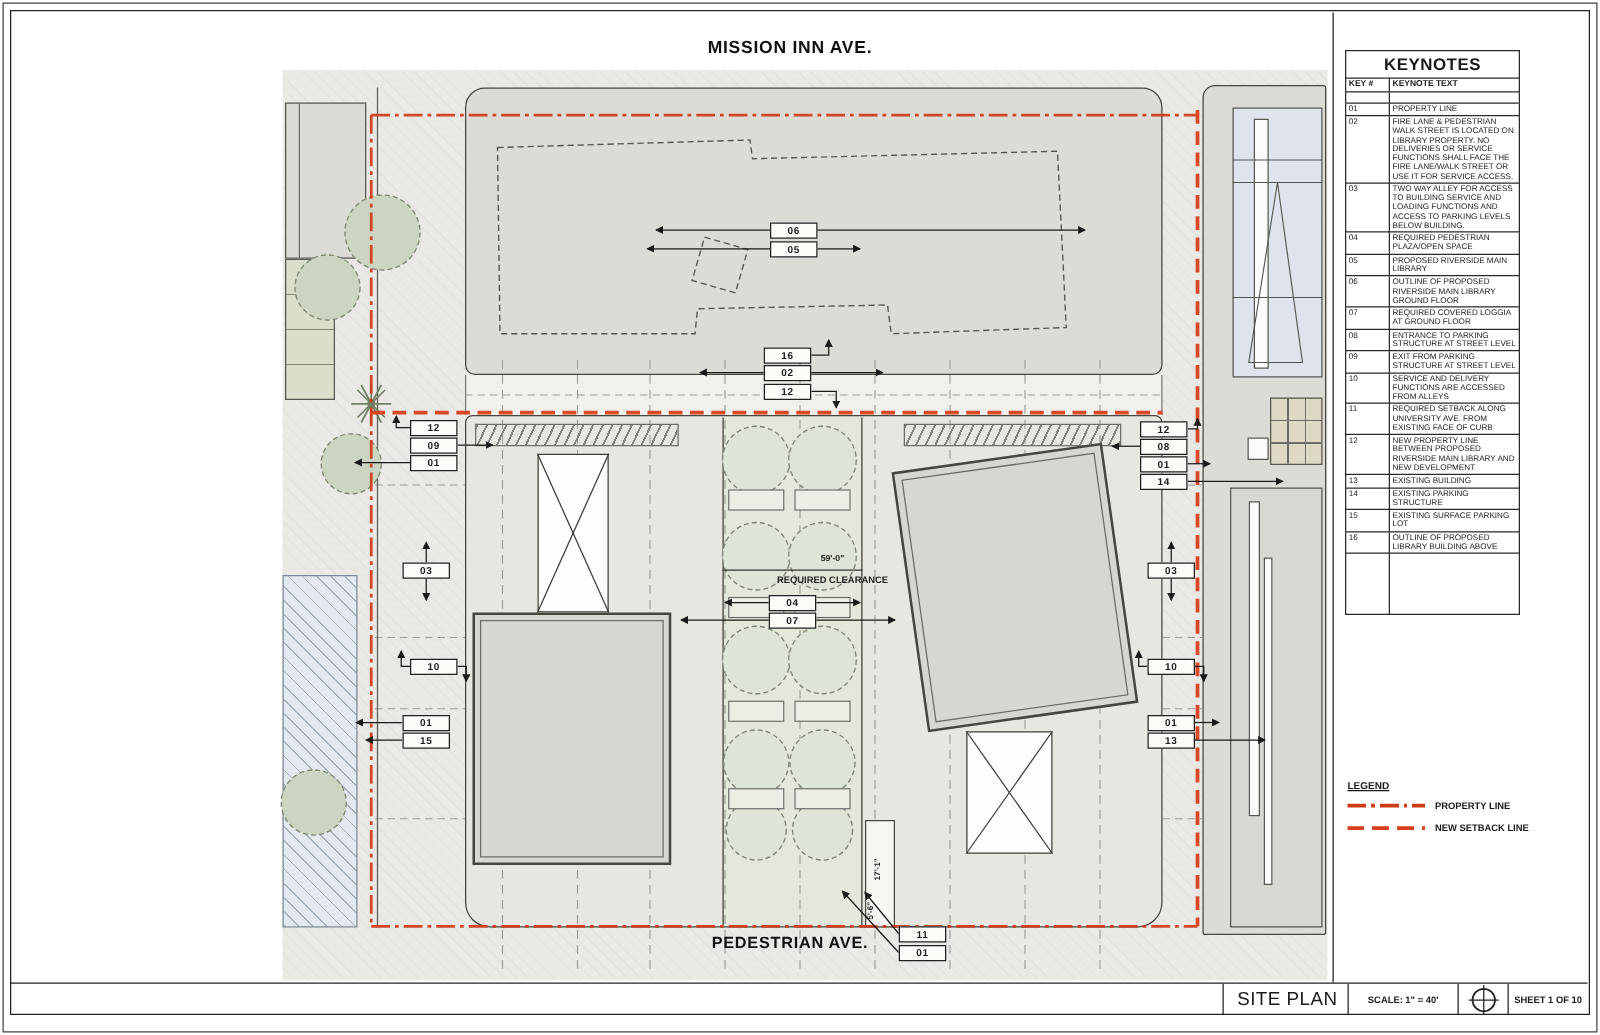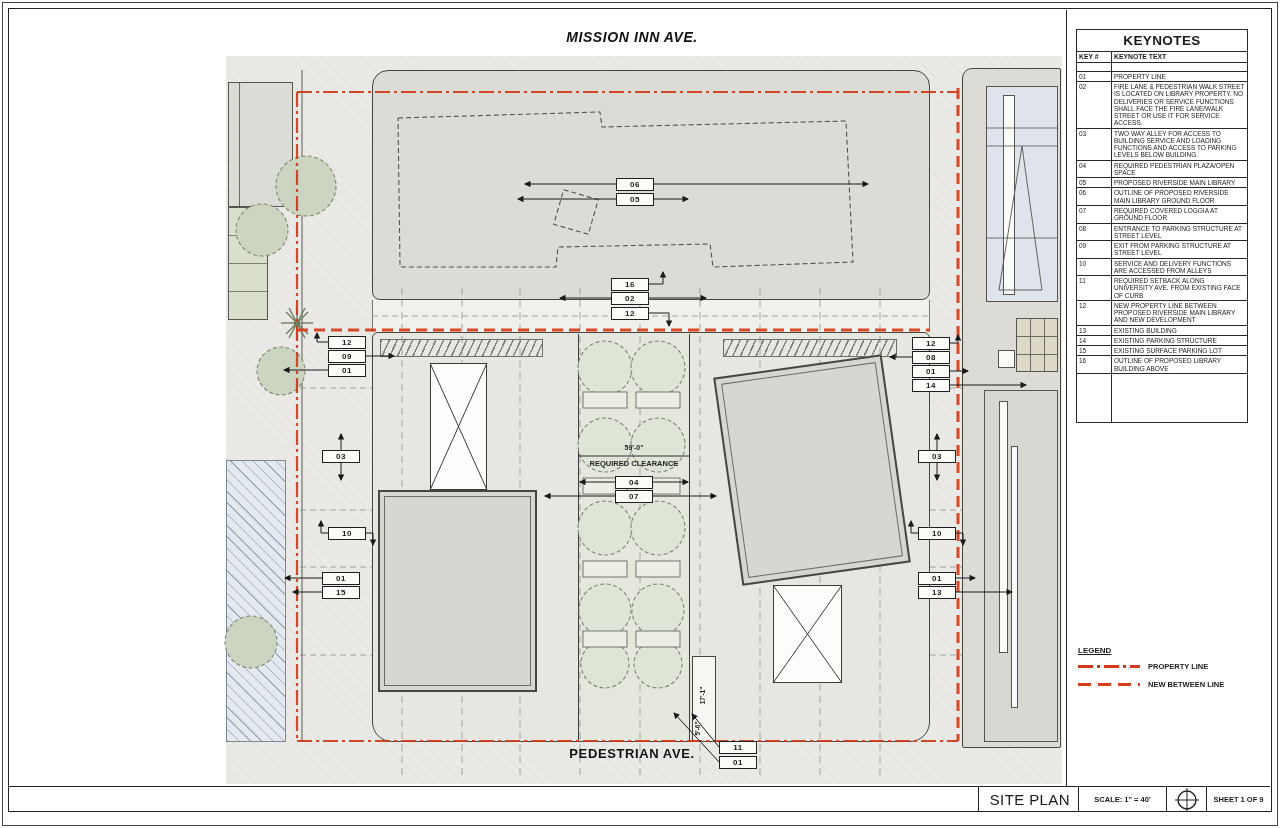--- a/index.html
+++ b/index.html
@@ -55,39 +55,39 @@
   .dashout{stroke:#55574f;stroke-width:1.1;fill:none;stroke-dasharray:5 3;}
   .ldr{stroke:#1a1a1a;stroke-width:1;fill:none;}
   .xbr{stroke:#3a3c35;stroke-width:1;}
   .tree-c{fill:#dfe5d6;stroke:#80857a;stroke-width:1.1;stroke-dasharray:4 2.5;}
   .tree-g{fill:#ccd5c1;stroke:#7e8a72;stroke-width:1.1;stroke-dasharray:4 2.5;}
   .bench{fill:#eceee6;stroke:#666;stroke-width:0.9;}
   .palm{stroke:#6e7f63;stroke-width:1.4;}
   .dim{stroke:#333;stroke-width:1;}
   
   .street-label{font-weight:bold;letter-spacing:0.6px;color:#111;white-space:nowrap;transform:translateX(-50%);}
-  #lbl-top{left:632px;top:29px;font-size:14px;font-style:italic;}
+  #lbl-top{left:632px;top:29px;font-size:14px;}
   #lbl-bottom{left:632px;top:746px;font-size:13px;}
-  .small-dim{font-size:7px;font-weight:bold;white-space:nowrap;transform:translateX(-50%);color:#222;}
+  .small-dim{font-size:7px;font-weight:bold;white-space:nowrap;transform:translateX(-50%);color:#222;margin-left:32px;}
   .rot-dim{font-size:6.5px;font-weight:bold;white-space:nowrap;transform:rotate(-90deg);color:#222;}
   
   .tag{position:absolute;width:38px;height:13px;margin-left:-19px;margin-top:-6.5px;background:#fbfbf8;
      border:1.3px solid #1f1f1f;box-sizing:border-box;display:flex;align-items:center;justify-content:center;
      font-size:8px;font-weight:bold;letter-spacing:0.5px;}
   
-  #keynotes{left:1076px;top:29px;width:172px;}
+  #keynotes{left:1076px;top:40px;width:140px;}
   #keynotes table{border-collapse:collapse;width:100%;}
   #keynotes td,#keynotes th{border:0.9px solid #2a2a2a;padding:1px 2px;font-size:6.5px;line-height:1.12;vertical-align:top;text-align:left;}
   #keynotes .title-cell{text-align:center;font-size:13.5px;font-weight:bold;padding:3px 0;letter-spacing:0.4px;}
   #keynotes .hdr{font-weight:bold;font-size:6.8px;}
   #keynotes .keycol{width:30px;}
   #keynotes .gap td{height:6px;border-top:none;border-bottom:none;}
   #keynotes .tail td{height:46px;}
   
-  #legend{left:1078px;top:646px;width:170px;font-size:7.5px;}
+  #legend{left:1078px;top:624px;width:170px;font-size:7.5px;}
   #legend .lg-title{font-weight:bold;text-decoration:underline;font-size:8px;margin-bottom:7px;}
   .lg-item{display:flex;align-items:center;margin-bottom:9px;}
   .sw{width:62px;height:3px;margin-right:8px;flex:0 0 auto;}
   .sw.dashdot{background:repeating-linear-gradient(90deg,#cf3a17 0 15px,transparent 15px 19px,#cf3a17 19px 22px,transparent 22px 26px);}
   .sw.dashed{background:repeating-linear-gradient(90deg,#d8401c 0 13px,transparent 13px 20px);height:3.5px;}
   .lg-label{font-weight:bold;}
   
   #title-bar{left:8px;top:786px;width:1262px;height:26px;border-top:1.3px solid #222;box-sizing:border-box;display:flex;justify-content:flex-end;align-items:stretch;}
   .tb-cell{border-left:1.3px solid #222;display:flex;align-items:center;box-sizing:border-box;}
   #tb-title{width:100px;justify-content:flex-end;padding-right:8px;font-size:15px;font-weight:normal;letter-spacing:0.4px;}
@@ -398,29 +398,29 @@
 
 <div class="abs" id="legend">
   <div class="lg-title">LEGEND</div>
   <div id="legend-items">
       <div class="lg-item">
         <span class="sw dashdot"></span>
         <span class="lg-label">PROPERTY LINE</span>
       </div>
       <div class="lg-item">
         <span class="sw dashed"></span>
-        <span class="lg-label">NEW BETWEEN LINE</span>
+        <span class="lg-label">NEW SETBACK LINE</span>
       </div>
     </div>
 </div>
 
 <div class="abs" id="title-bar">
   <div class="tb-cell" id="tb-title">SITE PLAN</div>
   <div class="tb-cell" id="tb-scale">SCALE: 1" = 40'</div>
   <div class="tb-cell" id="tb-north">
     <svg width="26" height="24" viewBox="0 0 26 24">
       <circle cx="13" cy="12" r="9" fill="none" stroke="#222" stroke-width="1.4"></circle>
       <line x1="13" y1="0" x2="13" y2="24" stroke="#222" stroke-width="1"></line>
       <line x1="1" y1="12" x2="25" y2="12" stroke="#222" stroke-width="1"></line>
     </svg>
   </div>
-  <div class="tb-cell" id="tb-sheet">SHEET 1 OF 9</div>
+  <div class="tb-cell" id="tb-sheet">SHEET 1 OF 10</div>
 </div>
 
 </body></html>

